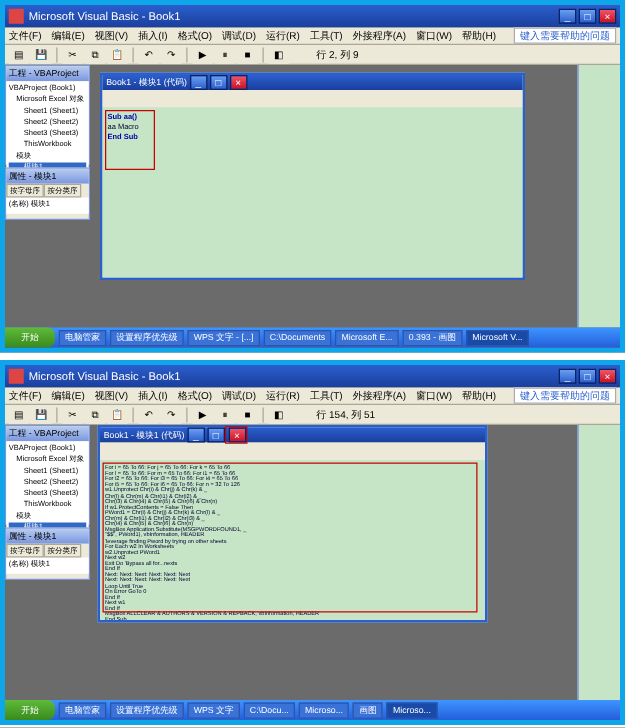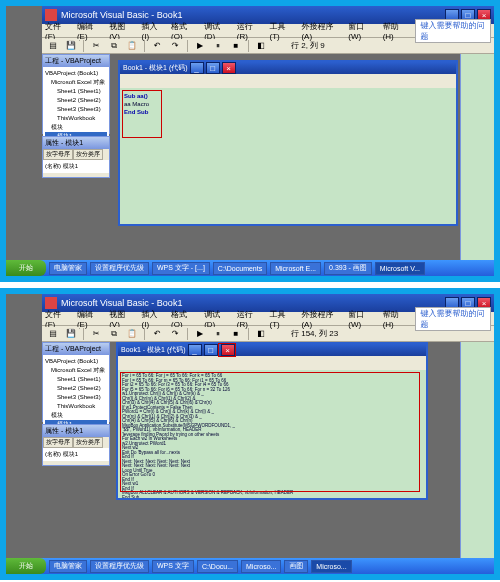--- a/index.html
+++ b/index.html
@@ -1,17 +1,17 @@
 <!DOCTYPE html>
 <html><head>
 <meta charset="utf-8">
 <style>
 * { margin: 0; padding: 0; box-sizing: border-box; font-family: "Microsoft Sans Serif", sans-serif; }
 body { background: #fff; width: 500px; }
-.shot { position: relative; border: 6px solid #0ea5e9; background: #6b6b6b; padding-left: 36px; }
+.shot { position: relative; border: 4px solid #0ea5e9; background: #6b6b6b; }
 .shot1 { height: 282px; }
 .shot2 { height: 292px; margin-top: 6px; }
 .titlebar { height: 18px; background: linear-gradient(#2b5fce,#1a3e9c); display: flex; align-items: center; padding: 0 3px; color: #fff; font-size: 9px; }
 .titlebar .icon { width: 12px; height: 12px; background: #d44; margin-right: 4px; }
 .titlebar .spacer { flex: 1; }
 .winbtn { width: 14px; height: 12px; background: linear-gradient(#6a9ef0,#2b5fce); border: 1px solid #0a2266; margin-left: 2px; display: flex; align-items: center; justify-content: center; font-size: 8px; color: #fff; cursor: pointer; }
 .winbtn.close { background: linear-gradient(#e56,#c12); }
 .menubar { height: 14px; background: #ece9d8; display: flex; align-items: center; font-size: 8px; color: #000; padding: 0 3px; gap: 8px; border-bottom: 1px solid #aca899; }
 .helplink { margin-left: auto; color: #2b5fce; font-size: 8px; border: 1px solid #aaa; padding: 0 4px; background: #fff; }
 .toolbar { height: 16px; background: #ece9d8; display: flex; align-items: center; font-size: 8px; padding: 0 3px; gap: 2px; border-bottom: 1px solid #aca899; }
@@ -176,21 +176,21 @@
     <div class="tbtn">📋</div>
     <div class="tbsep"></div>
     <div class="tbtn">↶</div>
     <div class="tbtn">↷</div>
     <div class="tbsep"></div>
     <div class="tbtn">▶</div>
     <div class="tbtn">⏸</div>
     <div class="tbtn">■</div>
     <div class="tbsep"></div>
     <div class="tbtn">◧</div>
-    <span style="margin-left:20px;font-size:8px;color:#000">行 154, 列 23</span>
+    <span style="margin-left:20px;font-size:8px;color:#000">行 154, 列 51</span>
   </div>
   <div class="body">
     <div class="leftpanel">
       <div class="panel" style="height:80px">
         <div class="panelhdr">工程 - VBAProject</div>
         <div class="tree">
           <div class="treeitem">VBAProject (Book1)</div>
           <div class="treeitem" style="padding-left:6px">Microsoft Excel 对象</div>
           <div class="treeitem" style="padding-left:12px">Sheet1 (Sheet1)</div>
           <div class="treeitem" style="padding-left:12px">Sheet2 (Sheet2)</div>

